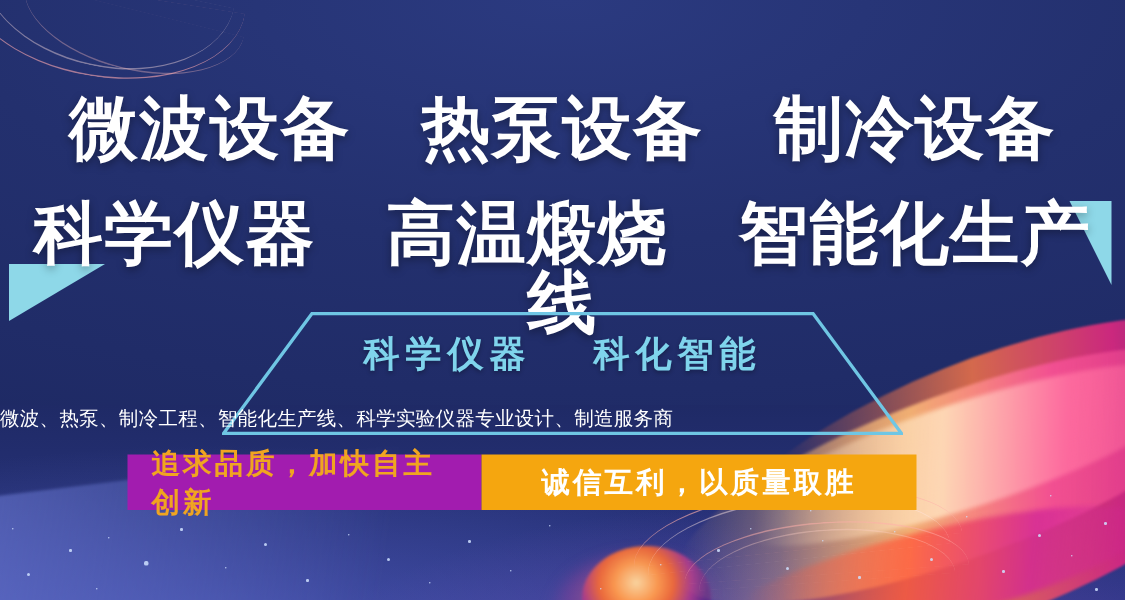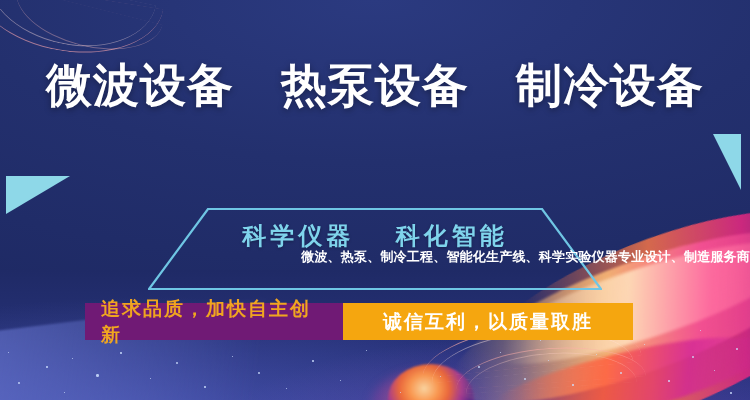--- a/index.html
+++ b/index.html
@@ -133,38 +133,38 @@
     position:absolute;left:0;right:0;top:220px;
     text-align:center;
     color:#7fd4ec;
     font-size:24px;font-weight:bold;
     letter-spacing:4px;
     text-shadow:0 1px 3px rgba(0,0,0,.3);
   }
   .slogan-gap{display:inline-block;width:20px;}
 
   .subline{
-    position:absolute;left:0;right:0;top:248px;
-    text-align:right;
+    position:absolute;left:0;right:0;top:270px;
+    text-align:left;
     color:#ffffff;
-    font-size:13px;font-weight:bold;
+    font-size:13px;font-weight:normal;
     letter-spacing:.2px;
     white-space:nowrap;
   }
 
   
   .banners{
     position:absolute;left:85px;top:303px;
     display:flex;height:37px;
   }
   .banner-white{
-    background:#701a75;color:#F0A520;
+    background:#a21caf;color:#F0A520;
     font-size:19px;font-weight:bold;letter-spacing:2px;
     display:flex;align-items:center;justify-content:center;
-    padding:0 16px;width:258px;box-sizing:border-box;
+    padding:0 16px;width:236px;box-sizing:border-box;
   }
   .banner-orange{
     background:#F5A60F;color:#ffffff;
     font-size:19px;font-weight:bold;letter-spacing:2px;
     display:flex;align-items:center;justify-content:center;
     padding:0 16px;width:290px;box-sizing:border-box;
   }
 </style>
 </head>
 <body>
@@ -224,20 +224,21 @@
       <span class="sp" style="left:730px;top:392px;width:1.6px;height:1.6px;"></span>
       <span class="sp" style="left:8px;top:352px;width:1.2px;height:1.2px;"></span>
       <span class="sp" style="left:64px;top:392px;width:1.4px;height:1.4px;"></span>
     </div>
 
   <div class="tri tri-left"></div>
   <div class="tri tri-right"></div>
 
   <div class="headline">
     <span class="hl-line hl-line1">微波设备　热泵设备　制冷设备</span>
+    <span class="hl-line hl-line2">科学仪器　高温煅烧　智能化生产线</span>
   </div>
 
   <div class="frame">
     <svg width="454" height="82" viewBox="0 0 454 82" fill="none">
       <path d="M60 1 H394 L453 81 H1 Z" stroke="#6fc6e4" stroke-width="2.2" fill="none"></path>
     </svg>
   </div>
 
   <div class="slogan-cyan">
     <span>科学仪器</span>

